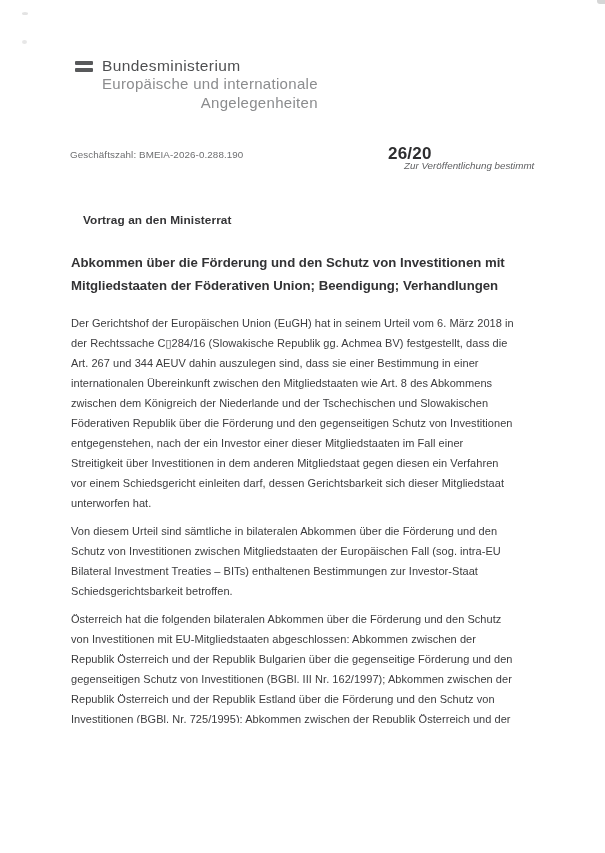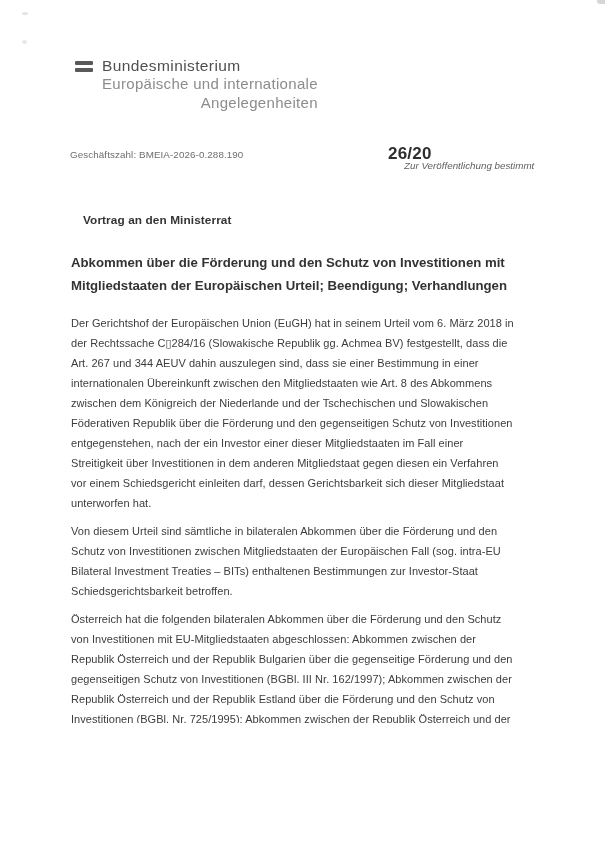--- a/index.html
+++ b/index.html
@@ -173,21 +173,21 @@
 Angelegenheiten</div>
     </div>
   </div>
 
   <div class="reference">Geschäftszahl: BMEIA-2026-0.288.190</div>
   <div class="doc-number">26/20</div>
   <div class="publication-note">Zur Veröffentlichung bestimmt</div>
 
   <div class="kicker">Vortrag an den Ministerrat</div>
   <div class="doc-title">Abkommen über die Förderung und den Schutz von Investitionen mit
-Mitgliedstaaten der Europäischen Urteil; Beendigung; Verhandlungen</div>
+Mitgliedstaaten der Föderativen Union; Beendigung; Verhandlungen</div>
 
   <div class="body-text">
     <p>Der Gerichtshof der Europäischen Union (EuGH) hat in seinem Urteil vom 6. März 2018 in
 der Rechtssache C▯284/16 (Slowakische Republik gg. Achmea BV) festgestellt, dass die
 Art. 267 und 344 AEUV dahin auszulegen sind, dass sie einer Bestimmung in einer
 internationalen Übereinkunft zwischen den Mitgliedstaaten wie Art. 8 des Abkommens
 zwischen dem Königreich der Niederlande und der Tschechischen und Slowakischen
 Föderativen Republik über die Förderung und den gegenseitigen Schutz von Investitionen
 entgegenstehen, nach der ein Investor einer dieser Mitgliedstaaten im Fall einer
 Streitigkeit über Investitionen in dem anderen Mitgliedstaat gegen diesen ein Verfahren

